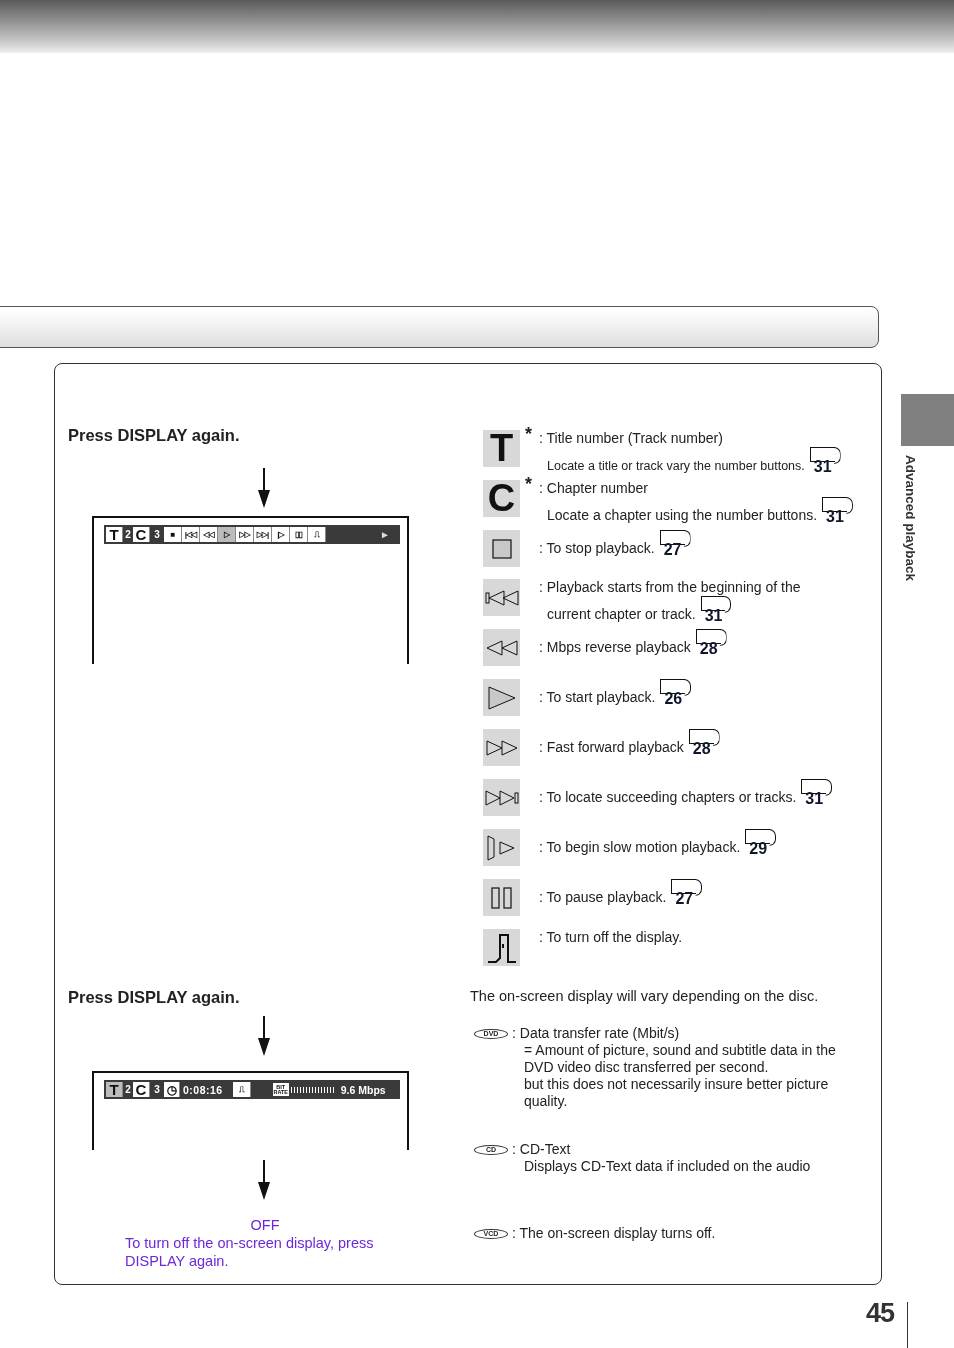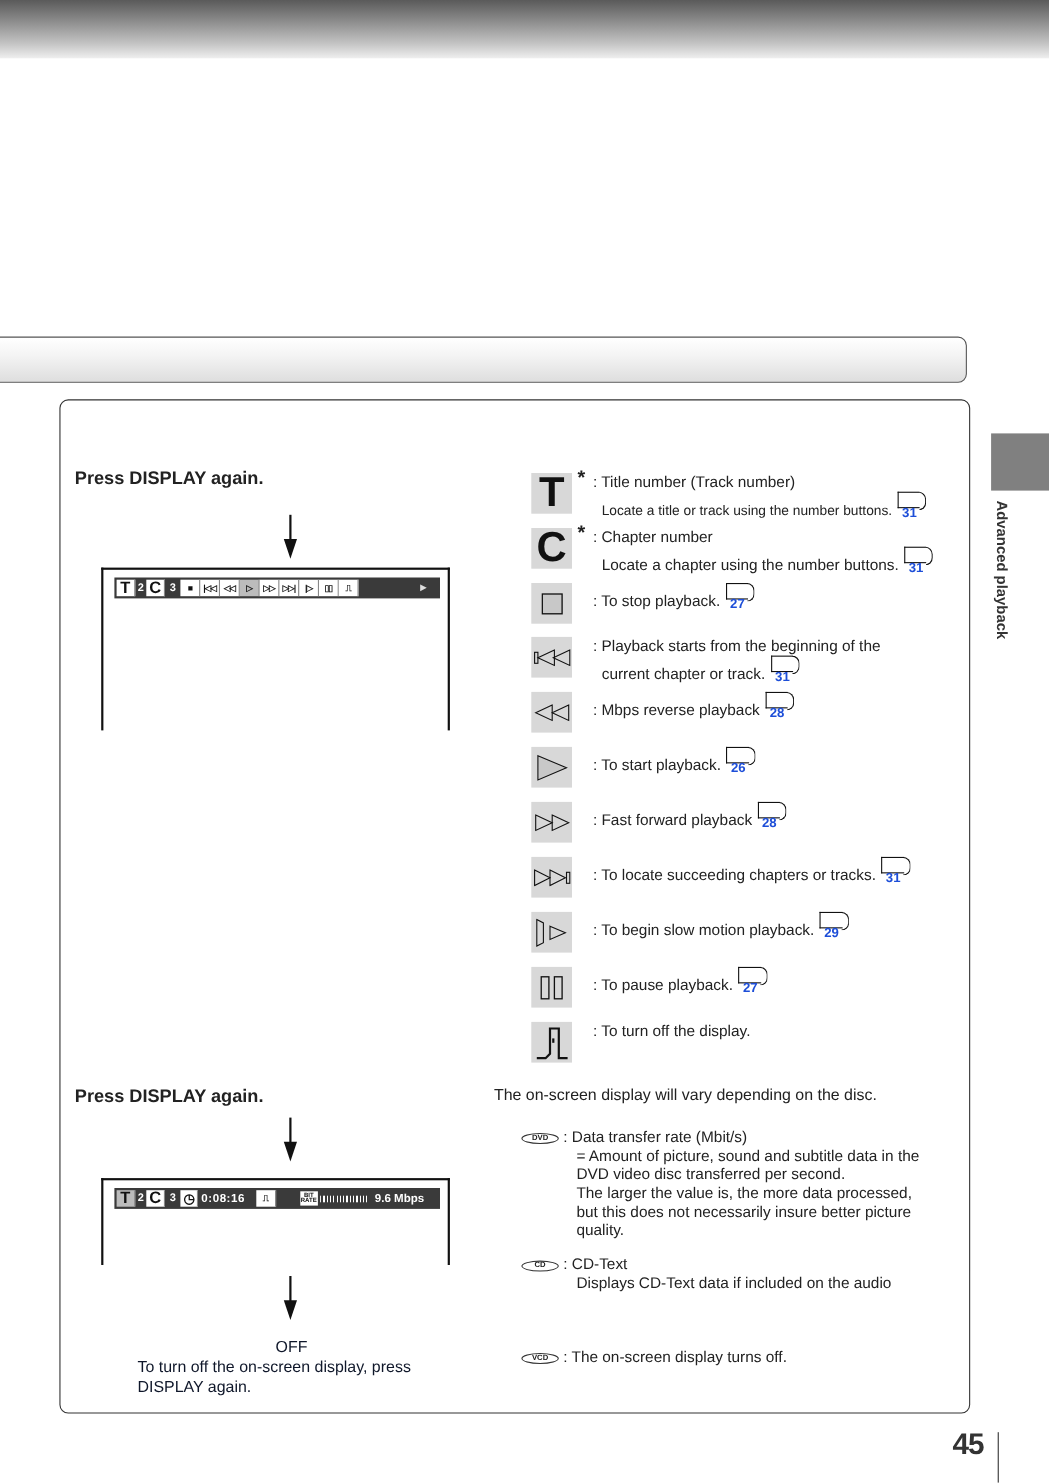--- a/index.html
+++ b/index.html
@@ -49,32 +49,32 @@
   .legend-row { position: absolute; left: 483px; width: 390px; }
   .legend-icon { position: absolute; left: 0; top: 0; width: 37px; height: 37px; background: #d8d8d8;
     display: flex; align-items: center; justify-content: center; }
   .legend-icon.big-letter { font-size: 38px; font-weight: bold; color: #111; }
   .asterisk { position: absolute; left: 42px; top: -6px; font-size: 18px; font-weight: bold; }
   .legend-text { position: absolute; left: 56px; top: 0; font-size: 14px; line-height: 17px; color: #222; white-space: nowrap; }
   .legend-sub { font-size: 12.5px; line-height: 17px; padding-left: 8px; }
   .legend-cont { padding-left: 8px; }
 
   .ref { display: inline-block; position: relative; margin-left: 5px; height: 15px; line-height: 13px; padding: 12px 3px 0 3px;
-    border: 1.2px solid #111; border-right: none; font-size: 12px; font-weight: bold; color: #1d4ed8; vertical-align: -2px; }
+    border: 1.2px solid #111; border-right: none; font-size: 16px; font-weight: bold; color: #0f172a; vertical-align: -2px; }
   .ref::after { content: ""; position: absolute; right: -6px; top: -1.2px; width: 10px; height: 15px;
     border-right: 1.2px solid #111; border-top: 1.2px solid #111; border-bottom: 1.2px solid #111;
     border-radius: 0 7px 7px 0; clip-path: polygon(40% 0, 100% 0, 100% 100%, 40% 100%); }
 
-  .note { position: absolute; left: 449px; top: 988px; font-size: 14.5px; color: #222; }
+  .note { position: absolute; left: 470px; top: 988px; font-size: 14.5px; color: #222; }
   .disc-row { position: absolute; left: 474px; width: 390px; font-size: 14px; line-height: 17px; color: #222; }
   .disc-badge { display: inline-block; width: 34px; height: 10px; border: 1px solid #333; border-radius: 50%;
     font-size: 7px; line-height: 8px; text-align: center; font-weight: bold; vertical-align: 2px; margin-right: 4px; }
   .disc-desc { padding-left: 50px; }
 
-  .off-text { position: absolute; left: 125px; top: 1216px; width: 300px; font-size: 14.5px; line-height: 18px; color: #0f172a; }
+  .off-text { position: absolute; left: 125px; top: 1216px; width: 300px; font-size: 14.5px; line-height: 18px; color: #6d28d9; }
   .off-title { text-align: center; padding-right: 20px; }
 </style>
 </head>
 <body>
 
 <div class="top-band"></div>
 <div class="section-bar"></div>
 <div class="main-box"></div>
 
 <div class="side-tab"></div>
@@ -134,21 +134,21 @@
 </div>
 <div class="off-text">
   <div class="off-title">OFF</div>
   <div>To turn off the on-screen display, press DISPLAY again.</div>
 </div>
 
 <div class="legend-row" style="top:430px">
   <div class="legend-icon big-letter">T</div>
   <div class="asterisk">*</div>
   <div class="legend-text"><span>: Title number (Track number)</span><br>
-    <span class="legend-sub">Locate a title or track using the number buttons.</span><span class="ref">31</span></div>
+    <span class="legend-sub">Locate a title or track vary the number buttons.</span><span class="ref">31</span></div>
 </div>
 
 <div class="legend-row" style="top:480px">
   <div class="legend-icon big-letter">C</div>
   <div class="asterisk">*</div>
   <div class="legend-text"><span>: Chapter number</span><br>
     <span class="legend-cont">Locate a chapter using the number buttons.</span><span class="ref">31</span></div>
 </div>
 
 <div class="legend-row" style="top:530px">
@@ -242,21 +242,20 @@
   <div class="legend-text"><span>: To turn off the display.</span></div>
 </div>
 
 <div class="note">The on-screen display will vary depending on the disc.</div>
 
 <div class="disc-row" style="top:1025px">
   <span class="disc-badge">DVD</span><span>: Data transfer rate (Mbit/s)</span>
   <div class="disc-desc">
     <div>= Amount of picture, sound and subtitle data in the</div>
     <div>DVD video disc transferred per second.</div>
-    <div>The larger the value is, the more data processed,</div>
     <div>but this does not necessarily insure better picture</div>
     <div>quality.</div>
   </div>
 </div>
 
 <div class="disc-row" style="top:1141px">
   <span class="disc-badge">CD</span><span>: CD-Text</span>
   <div class="disc-desc">
     <div>Displays CD-Text data if included on the audio</div>
   </div>

